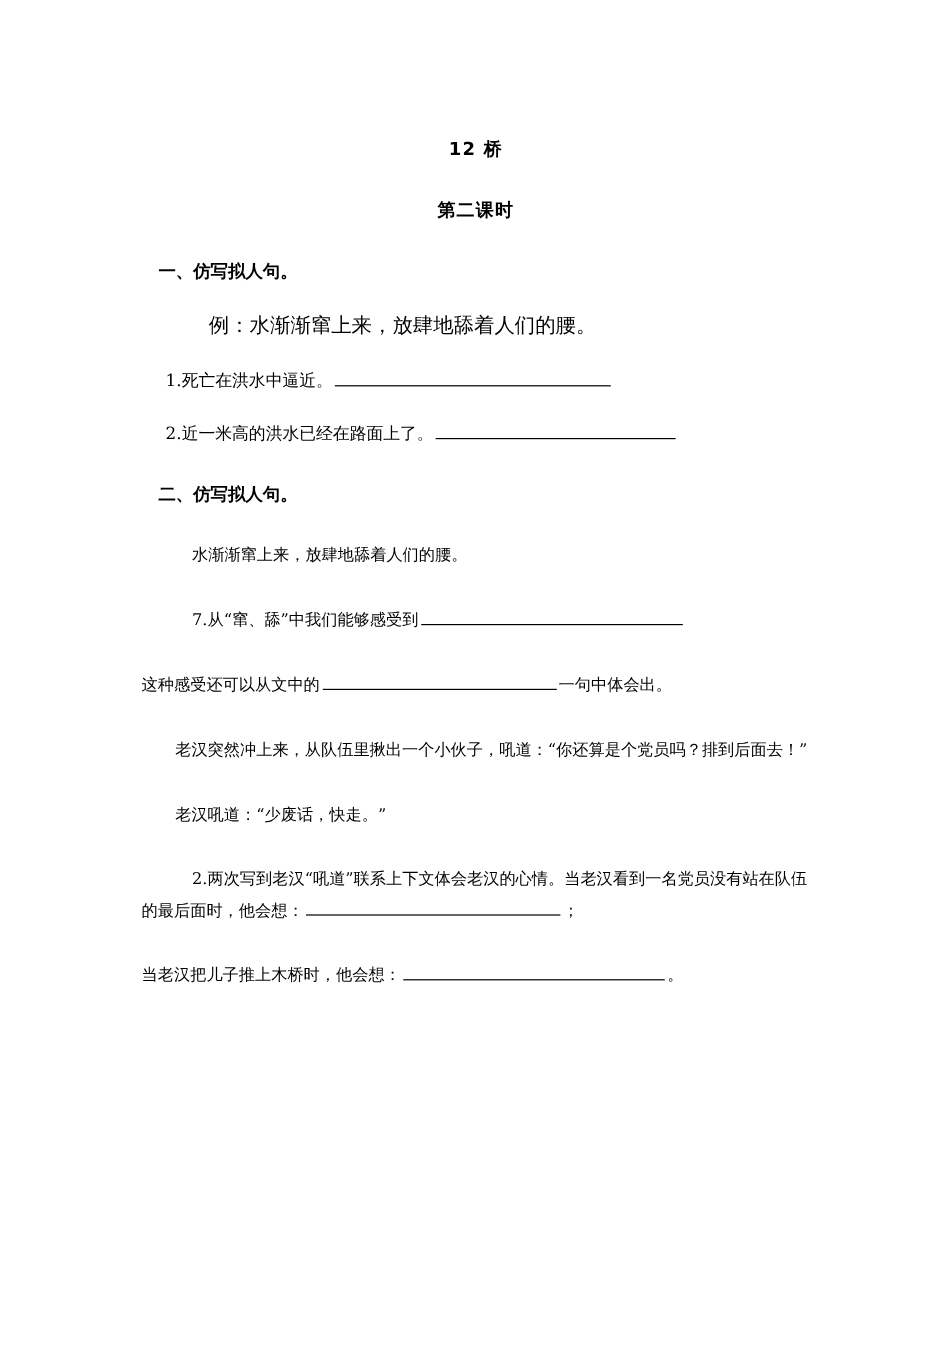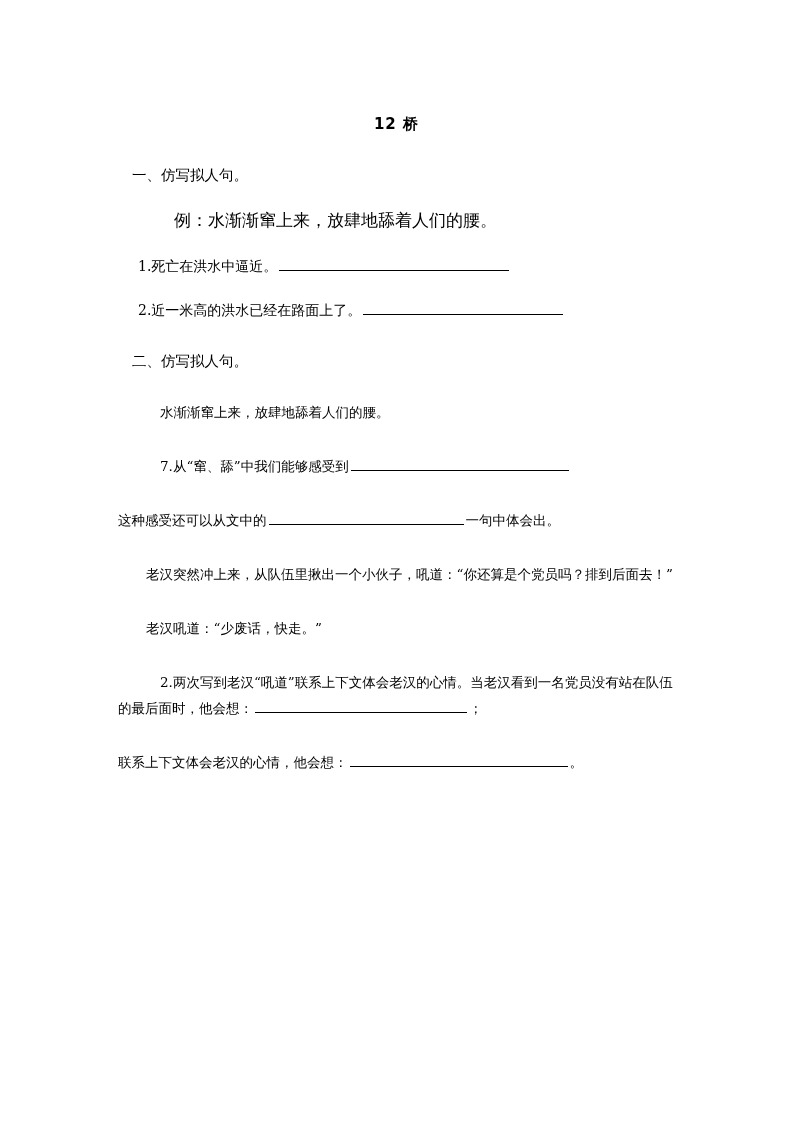--- a/index.html
+++ b/index.html
@@ -34,21 +34,21 @@
   }
   .doc-subtitle {
     text-align: center;
     font-size: 15px;
     font-weight: bold;
     letter-spacing: 1px;
     margin-top: 32px;
   }
   .section-head {
     font-size: 14.5px;
-    font-weight: normal;
+    font-weight: bold;
     margin-top: 32px;
     text-indent: 14px;
   }
   .example-line {
     font-size: 17px;
     margin-top: 24px;
     text-indent: 56px;
     font-family: "DejaVu Serif", serif;
   }
   .q-line {
@@ -80,20 +80,21 @@
   .b-190 { width: 195px; }
   .b-215 { width: 218px; }
 </style>
 </head>
 <body>
 
 <div class="page">
 
   <div class="doc-title">12 桥</div>
 
+  <div class="doc-subtitle">第二课时</div>
 
   <div class="section-head">一、仿写拟人句。</div>
 
   <div class="example-line">例：水渐渐窜上来，放肆地舔着人们的腰。</div>
 
   <div class="q-line">
     <span>1.</span><span>死亡在洪水中逼近。</span><span class="blank b-230"></span>
   </div>
 
   <div class="q-line">
@@ -114,16 +115,16 @@
 
   <div class="body-line indent-1">老汉突然冲上来，从队伍里揪出一个小伙子，吼道：“你还算是个党员吗？排到后面去！”</div>
 
   <div class="body-line indent-1">老汉吼道：“少废话，快走。”</div>
 
   <div class="body-line indent-2">
     <span>2.两次写到老汉“吼道”联系上下文体会老汉的心情。当老汉看到一名党员没有站在队伍的最后面时，他会想：</span><span class="blank b-210"></span><span>；</span>
   </div>
 
   <div class="body-line indent-0">
-    <span>联系上下文体会老汉的心情，他会想：</span><span class="blank b-215"></span><span>。</span>
+    <span>当老汉把儿子推上木桥时，他会想：</span><span class="blank b-215"></span><span>。</span>
   </div>
 
 </div>
 
 </body></html>

